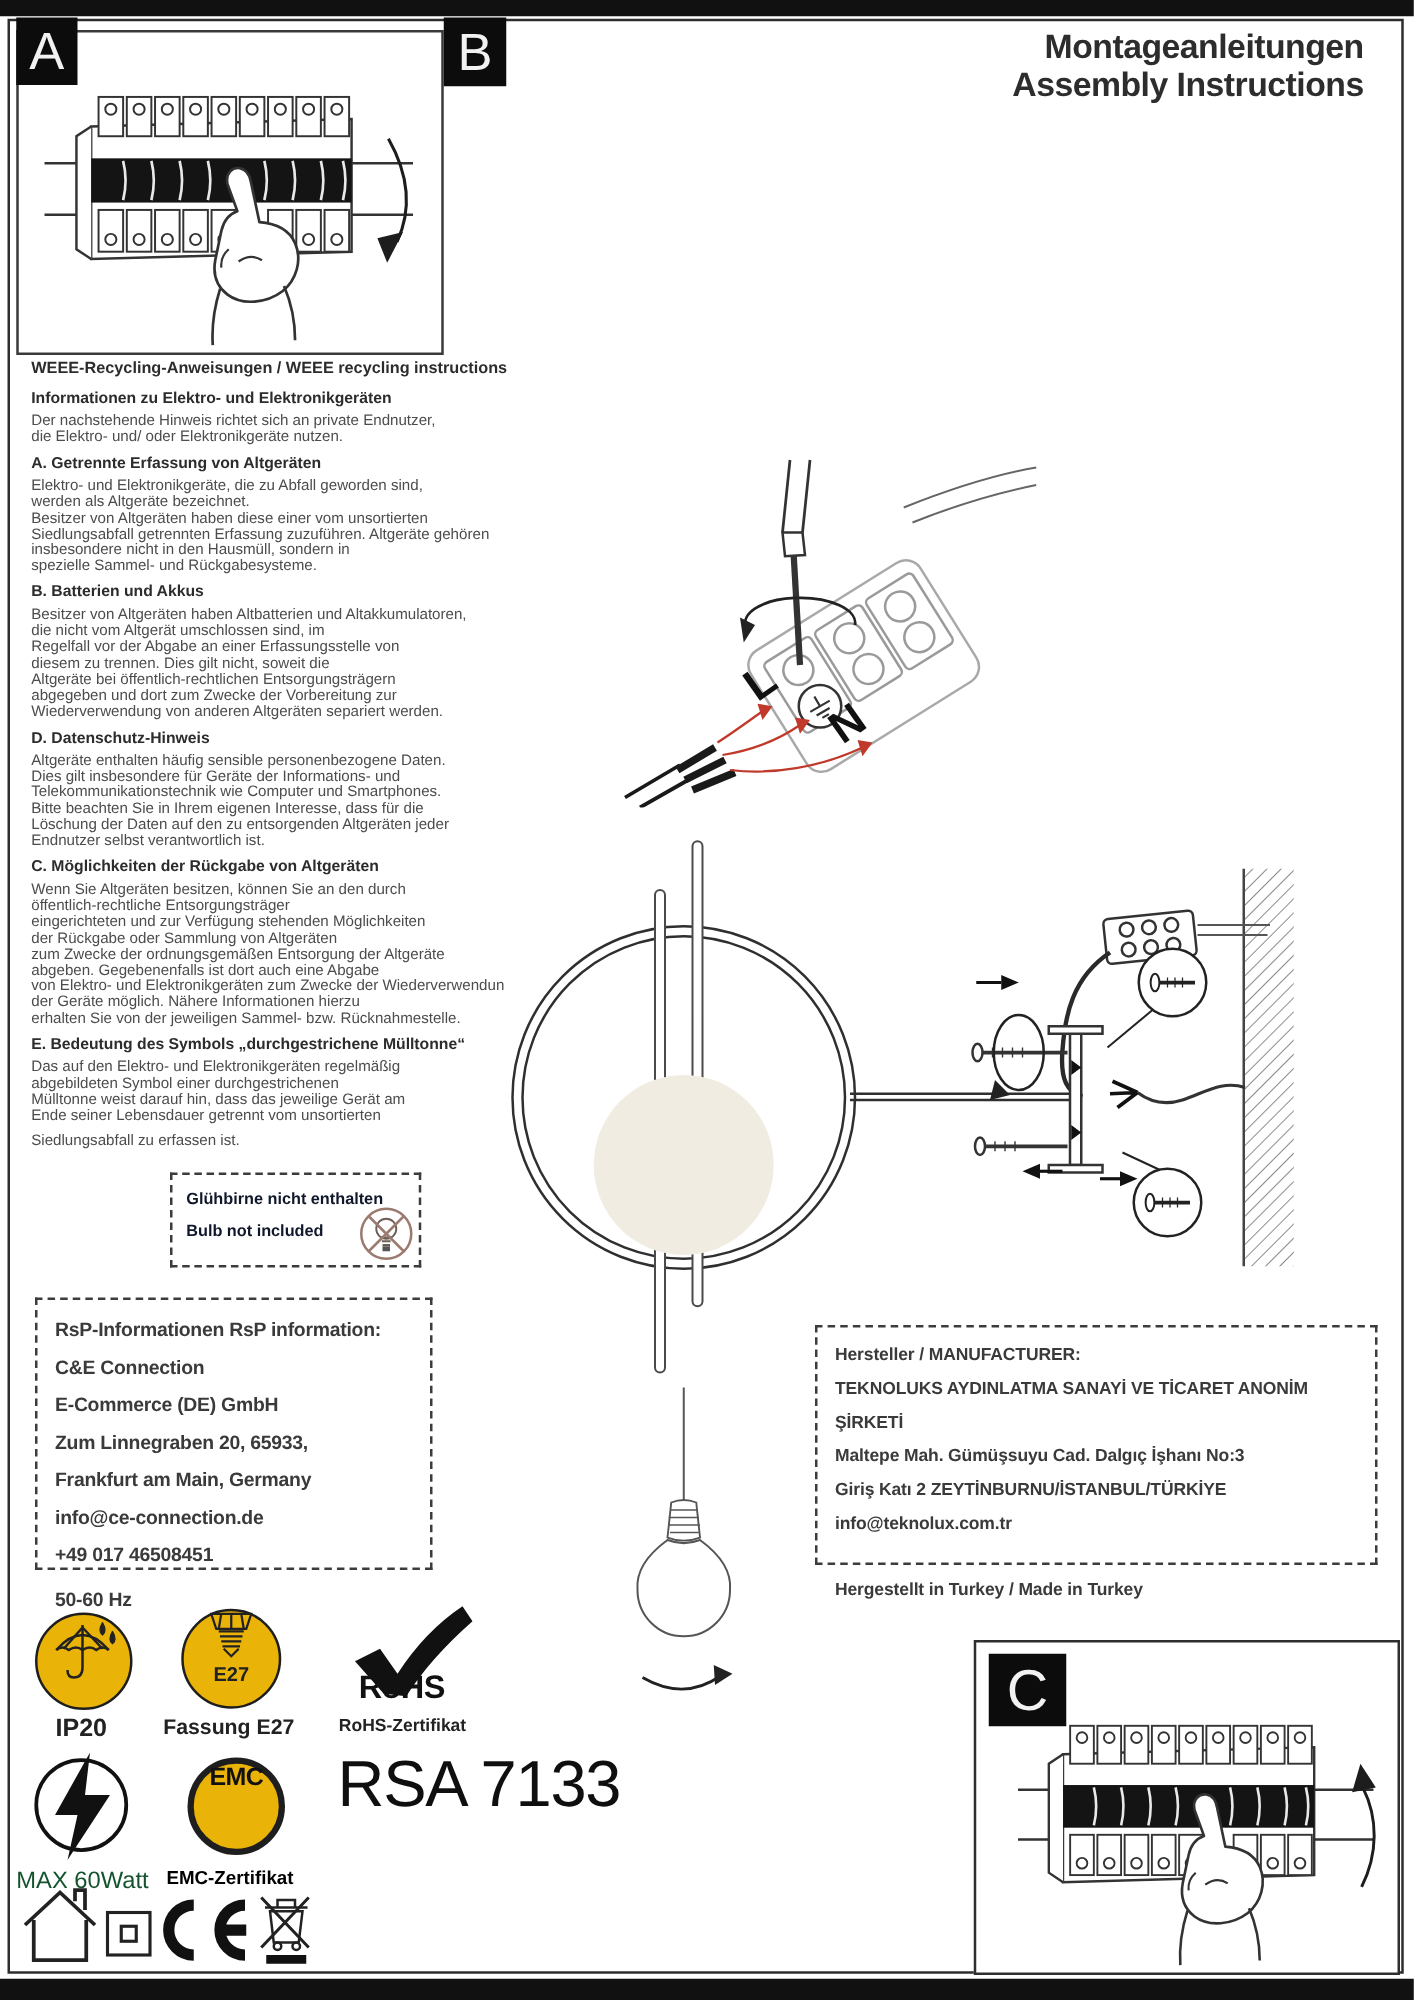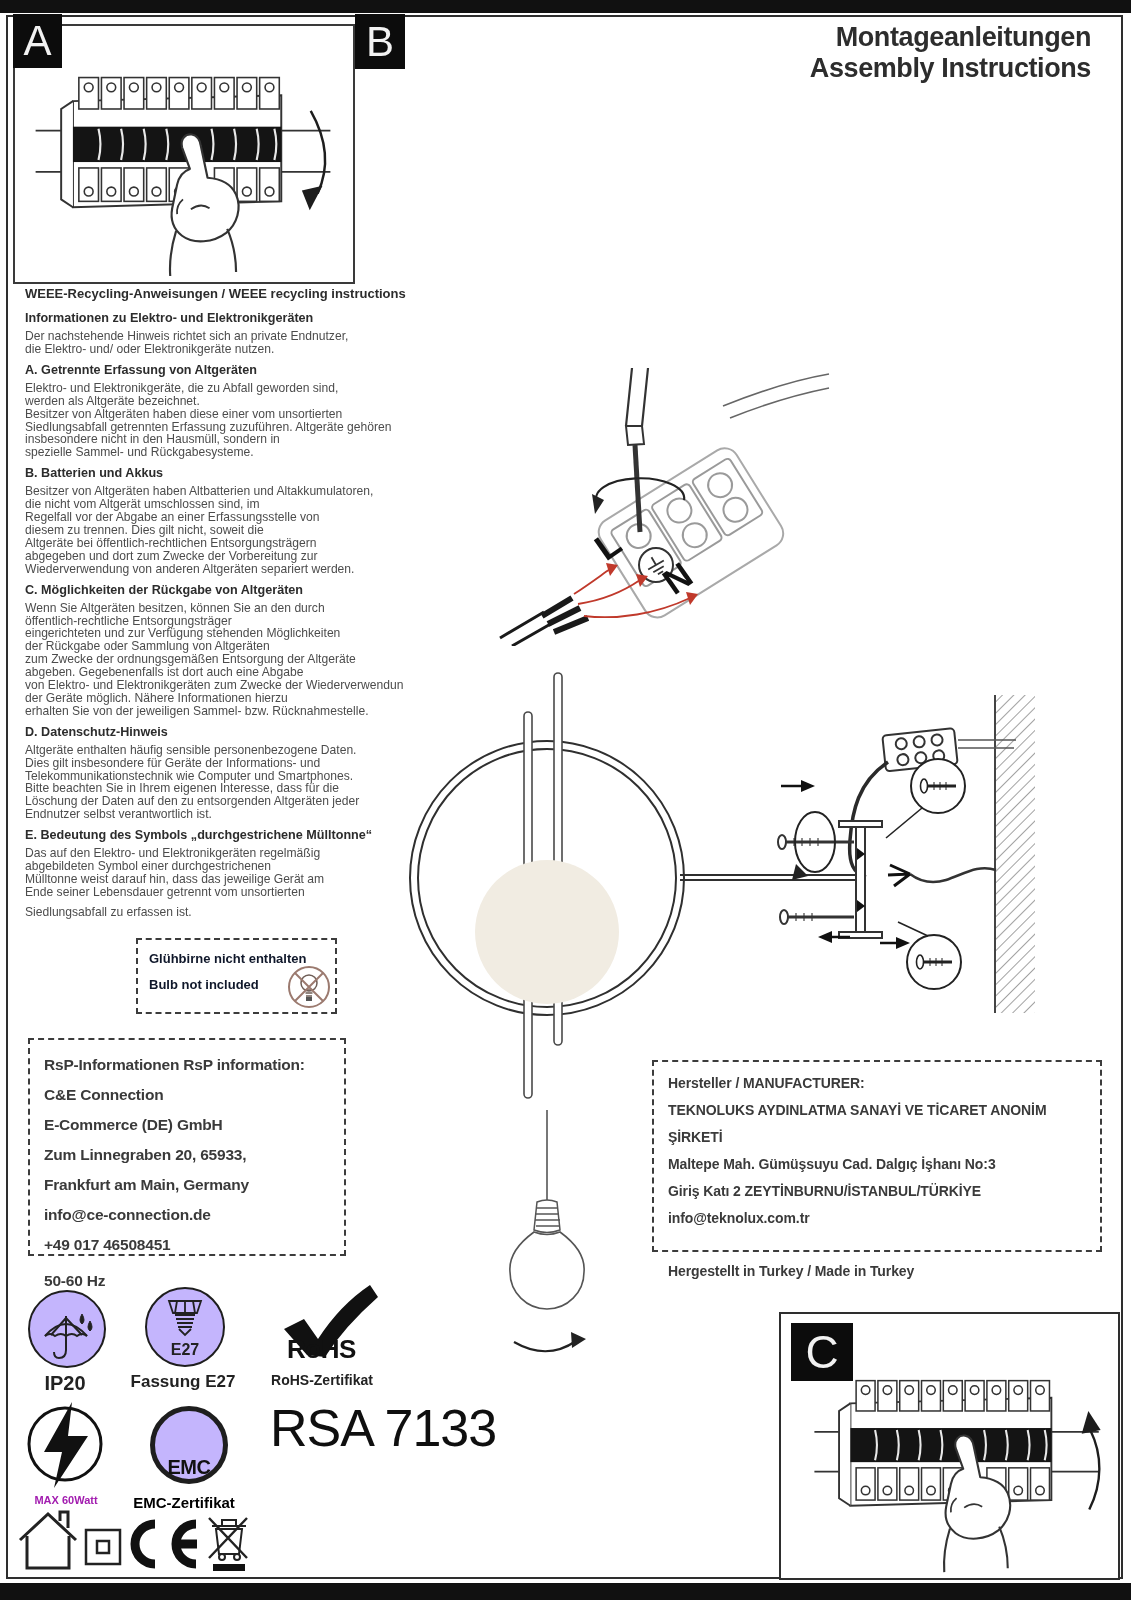--- a/index.html
+++ b/index.html
@@ -24,31 +24,31 @@
   .dashed-box{border:2px dashed #3c3c3c;background:#fff;}
   #bulb-notice{left:136px;top:938px;width:197px;height:72px;}
   .bulb-line{font-size:13px;font-weight:bold;color:#0f172a;line-height:26px;padding-left:11px;}
   #bulb-notice-icon{right:3px;bottom:2px;}
   #rsp-box{left:28px;top:1038px;width:318px;height:218px;padding:10px 0 0 14px;box-sizing:border-box;}
   .rsp-line{font-size:15.5px;font-weight:bold;color:#3a3a3a;line-height:30px;letter-spacing:-0.2px;}
   .rsp-gap{margin-top:6px;}
   #mfg-box{left:652px;top:1060px;width:450px;height:192px;padding:8px 0 0 14px;box-sizing:border-box;}
   .mfg-line{font-size:14px;font-weight:bold;color:#3a3a3a;line-height:27px;letter-spacing:-0.1px;}
   .mfg-gap{margin-top:26px;}
-  .cert-circle{border:2.5px solid #1e1e1e;border-radius:50%;background:#c4b5fd;
-               display:flex;align-items:flex-end;justify-content:center;}
+  .cert-circle{border:2.5px solid #1e1e1e;border-radius:50%;background:#eab308;
+               display:flex;align-items:flex-start;justify-content:center;}
   #ip20-circle{left:28px;top:1290px;width:74px;height:74px;}
   #ip20-label{left:18px;top:1372px;width:94px;text-align:center;font-size:20px;font-weight:bold;color:#222;}
   #e27-circle{left:145px;top:1287px;width:76px;height:76px;}
   #e27-label{left:116px;top:1372px;width:134px;text-align:center;font-size:17px;font-weight:bold;color:#222;}
   #rohs-check{left:278px;top:1281px;}
   #rohs-title{left:287px;top:1334px;width:90px;font-size:26px;font-weight:bold;color:#111;letter-spacing:-0.5px;}
   #rohs-label{left:260px;top:1372px;width:124px;text-align:center;font-size:14px;font-weight:bold;color:#222;}
   #max-icon{left:22px;top:1396px;}
-  #max-label{left:10px;top:1494px;width:112px;text-align:center;font-size:11px;font-weight:bold;color:#a21caf;}
+  #max-label{left:10px;top:1494px;width:112px;text-align:center;font-size:19px;font-weight:normal;color:#14532d;}
   #emc-circle{left:150px;top:1406px;width:68px;height:68px;border-width:5px;}
   #emc-text{font-size:20px;font-weight:bold;color:#111;letter-spacing:-0.5px;}
   #emc-label{left:118px;top:1494px;width:132px;text-align:center;font-size:15px;font-weight:bold;color:#000000;}
   #product-code{left:270px;top:1398px;font-size:52px;color:#0f0f0f;letter-spacing:-1px;}
   #panel-c{left:779px;top:1312px;width:337px;height:264px;border:2px solid #2e2e2e;background:#fff;}
   #tab-c{left:10px;top:9px;width:62px;height:58px;font-size:46px;}
   svg{display:block;}
   svg text{font-family:"Liberation Sans",sans-serif;}
 </style>
 </head>
@@ -198,39 +198,39 @@
       <div class="weee-h">B. Batterien und Akkus</div>
       <div class="weee-b">Besitzer von Altgeräten haben Altbatterien und Altakkumulatoren,
  die nicht vom Altgerät umschlossen sind, im
 Regelfall vor der Abgabe an einer Erfassungsstelle von
 diesem zu trennen. Dies gilt nicht, soweit die
 Altgeräte bei öffentlich-rechtlichen Entsorgungsträgern
 abgegeben und dort zum Zwecke der Vorbereitung zur
 Wiederverwendung von anderen Altgeräten separiert werden.</div>
     </div>
   <div>
+      <div class="weee-h">D. Datenschutz-Hinweis</div>
+      <div class="weee-b">Altgeräte enthalten häufig sensible personenbezogene Daten.
+Dies gilt insbesondere für Geräte der Informations- und
+Telekommunikationstechnik wie Computer und Smartphones.
+ Bitte beachten Sie in Ihrem eigenen Interesse, dass für die
+Löschung der Daten auf den zu entsorgenden Altgeräten jeder
+Endnutzer selbst verantwortlich ist.</div>
+    </div>
+  <div>
       <div class="weee-h">C. Möglichkeiten der Rückgabe von Altgeräten</div>
       <div class="weee-b">Wenn Sie Altgeräten besitzen, können Sie an den durch
 öffentlich-rechtliche Entsorgungsträger
 eingerichteten und zur Verfügung stehenden Möglichkeiten
 der Rückgabe oder Sammlung von Altgeräten
  zum Zwecke der ordnungsgemäßen Entsorgung der Altgeräte
 abgeben. Gegebenenfalls ist dort auch eine Abgabe
  von Elektro- und Elektronikgeräten zum Zwecke der Wiederverwendun
 der Geräte möglich. Nähere Informationen hierzu
 erhalten Sie von der jeweiligen Sammel- bzw. Rücknahmestelle.</div>
-    </div>
-  <div>
-      <div class="weee-h">D. Datenschutz-Hinweis</div>
-      <div class="weee-b">Altgeräte enthalten häufig sensible personenbezogene Daten.
-Dies gilt insbesondere für Geräte der Informations- und
-Telekommunikationstechnik wie Computer und Smartphones.
- Bitte beachten Sie in Ihrem eigenen Interesse, dass für die
-Löschung der Daten auf den zu entsorgenden Altgeräten jeder
-Endnutzer selbst verantwortlich ist.</div>
     </div>
   <div>
       <div class="weee-h">E. Bedeutung des Symbols „durchgestrichene Mülltonne“</div>
       <div class="weee-b">Das auf den Elektro- und Elektronikgeräten regelmäßig
  abgebildeten Symbol einer durchgestrichenen
 Mülltonne weist darauf hin, dass das jeweilige Gerät am
 Ende seiner Lebensdauer getrennt vom unsortierten</div>
     </div>
   <div>
       <div class="weee-h"></div>

